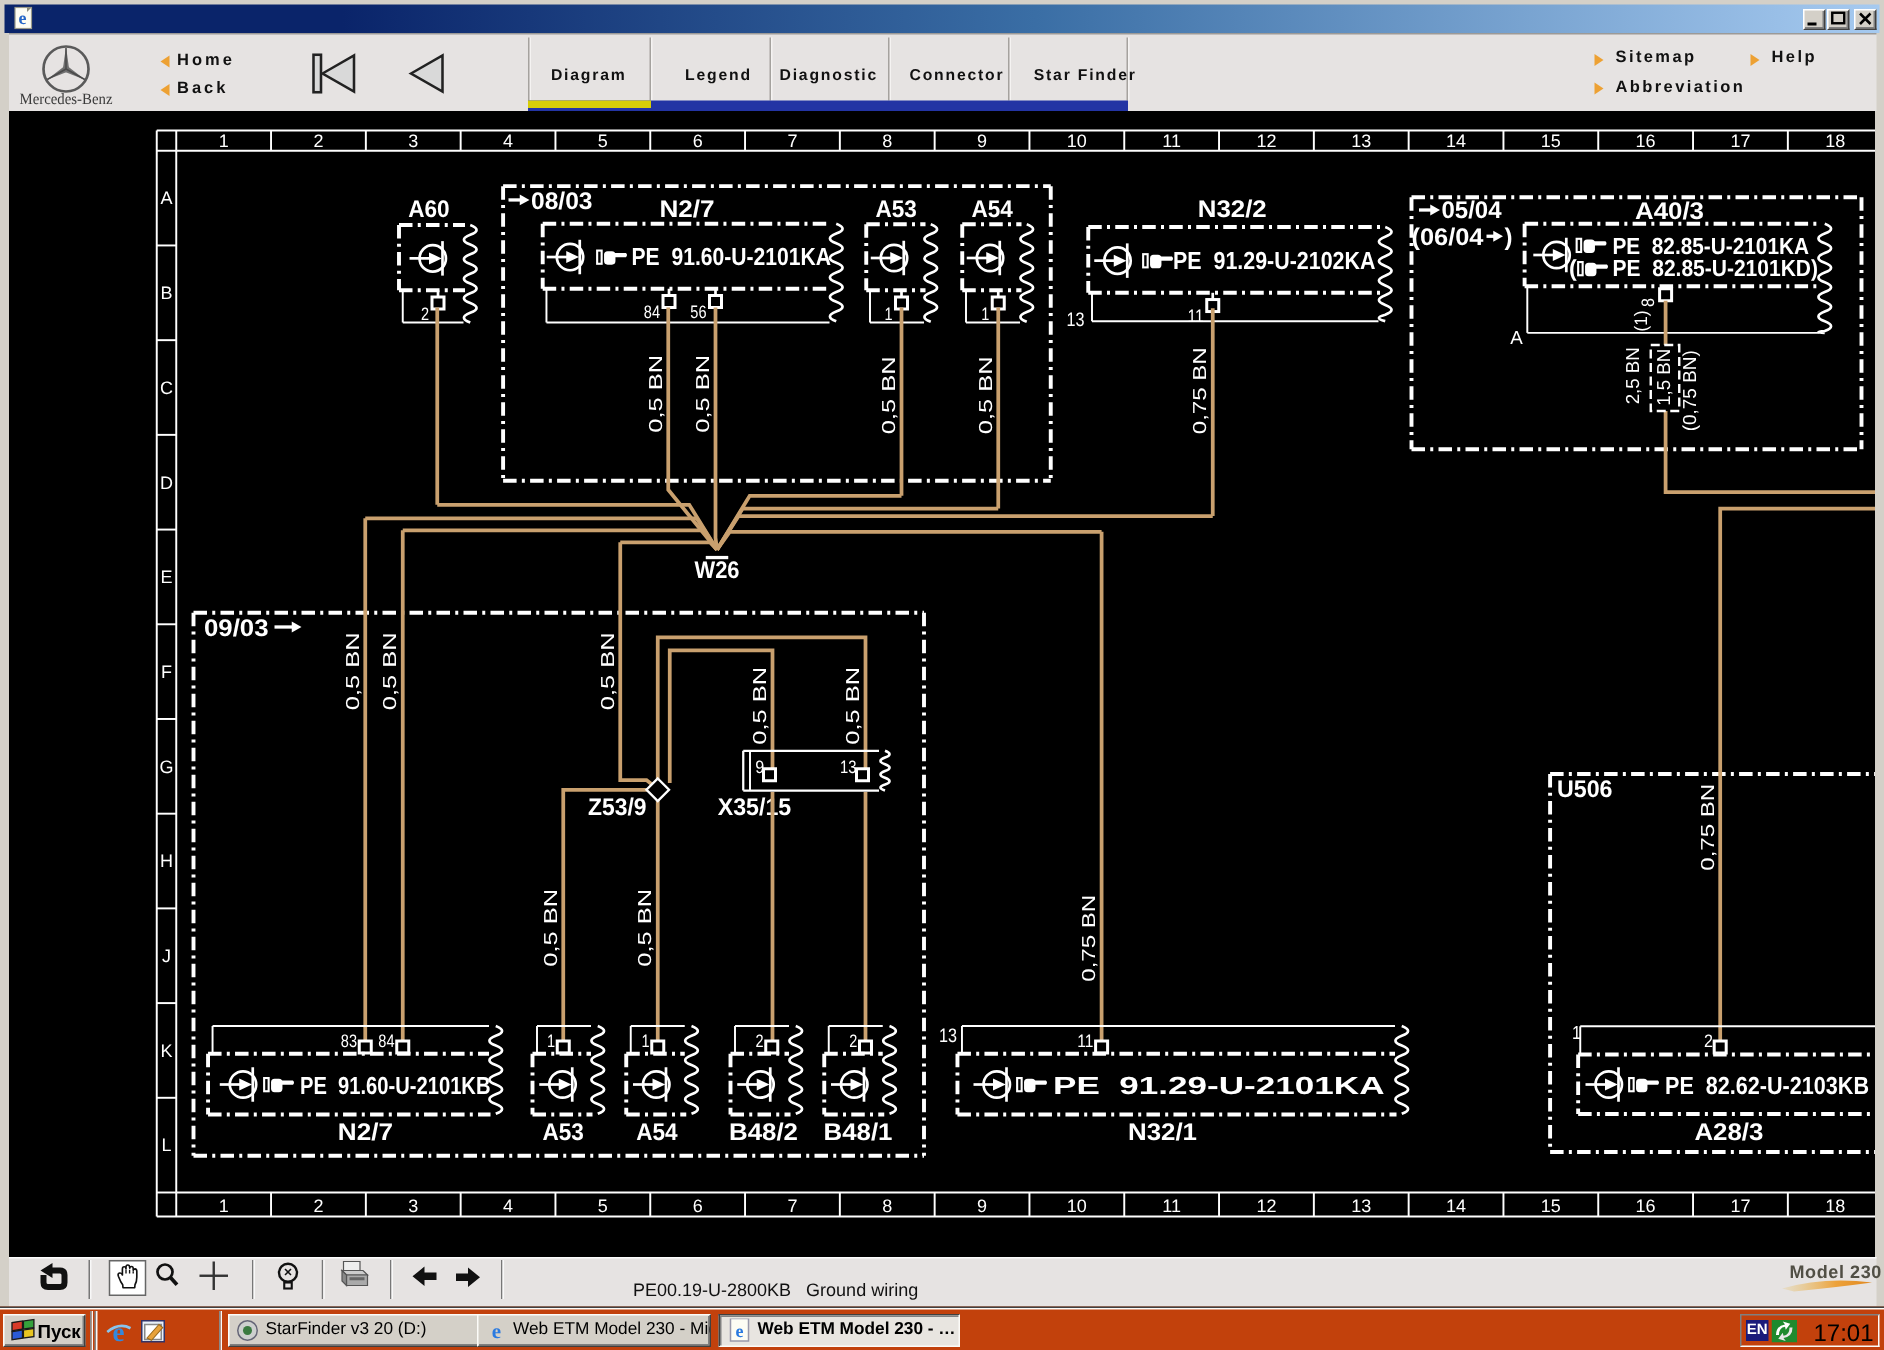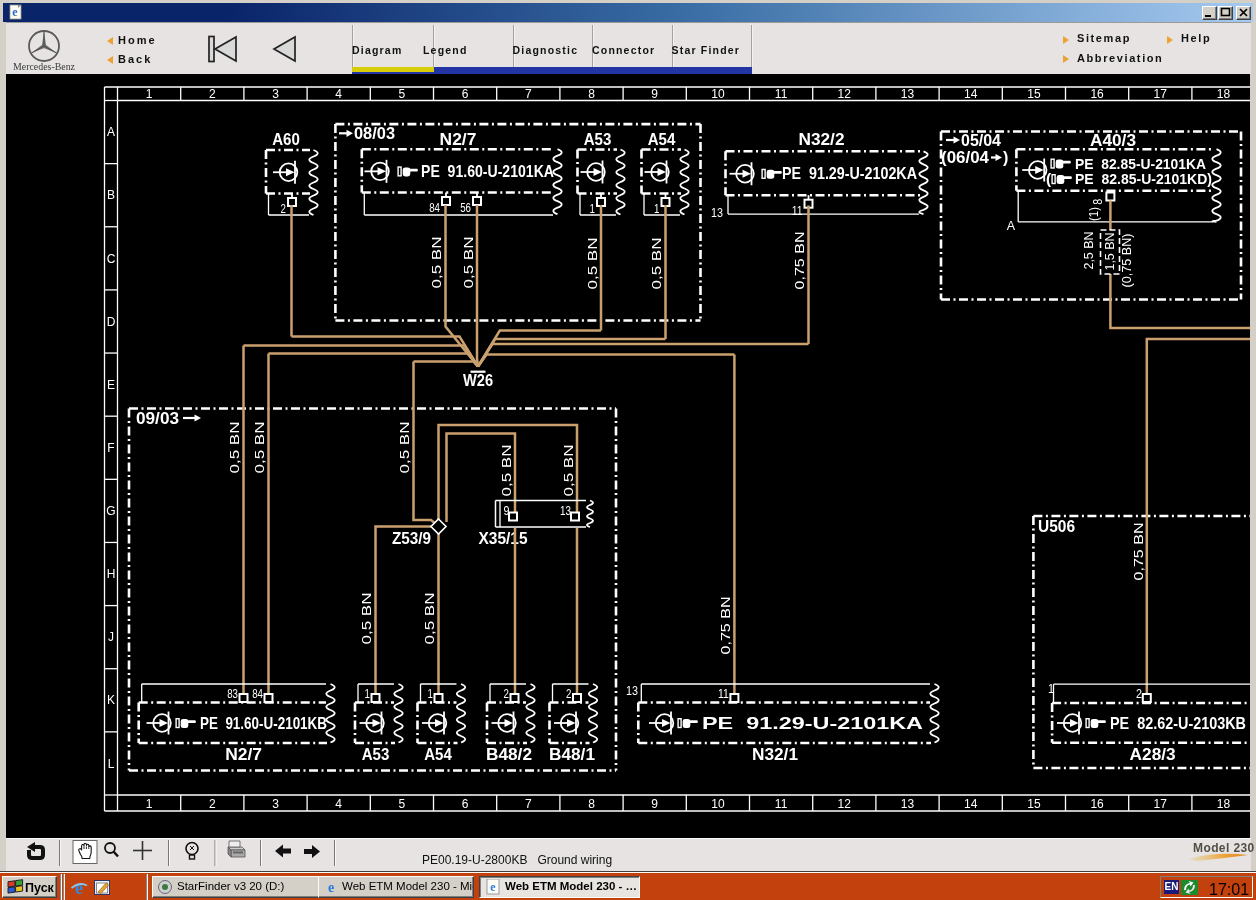--- a/index.html
+++ b/index.html
@@ -7,21 +7,21 @@
 #title{left:3px;top:3px;right:3px;height:18.5px;background:linear-gradient(90deg,#0a246a 0%,#0a246a 18%,#3a6ea5 55%,#a6caf0 100%);color:#fff;font-weight:bold;font-size:13px}
 #title span{position:absolute;left:22px;top:1.5px;letter-spacing:0.2px}
 .tbtn{position:absolute;top:3px;width:15px;height:13.5px;background:#d4d0c8;border:1px solid;border-color:#fff #404040 #404040 #fff;box-shadow:inset -1px -1px 0 #808080;font-size:9px;text-align:center;line-height:11px;color:#000}
 #toolbar{left:6px;top:22px;right:5px;height:51.5px;background:#e6e3e2;border-top:1px solid #9c9a97}
 #diagram{left:6px;top:73.5px;width:1244px;height:764px;background:#000}
 #btoolbar{left:6px;top:837.5px;right:5px;height:33.5px;background:#e6e3e2;border-top:1px solid #fcfcfc}
 #taskbar{left:0;top:871px;right:0;height:29px;background:#c2410c;border-top:1px solid #404040;box-shadow:inset 0 1px 0 #fcfbf8}
 .olink{position:absolute;font-size:11px;font-weight:bold;letter-spacing:2px;color:#111}
 .oarr{position:absolute;width:0;height:0;border-style:solid}
 .tabsep{position:absolute;top:2px;width:1px;height:42px;background:#a5a29e;box-shadow:1px 0 0 #f5f3f2}
-.tablbl{position:absolute;top:21px;font-size:10.5px;font-weight:bold;letter-spacing:1.2px;color:#111;}
+.tablbl{position:absolute;top:21px;font-size:10.5px;font-weight:bold;letter-spacing:1.2px;color:#111;text-align:center}
 .tbbtn{position:absolute;font-size:12px;color:#111}
 .sep2{position:absolute;top:2px;width:1px;height:27px;background:#8a8886;box-shadow:1px 0 0 #f8f8f8}
 .task{position:absolute;top:4px;height:22px;background:#d4d0c8;border:1px solid;border-color:#fcfbf8 #404040 #404040 #fcfbf8;box-shadow:inset -1px -1px 0 #808080;font-size:11.5px;color:#000;white-space:nowrap;overflow:hidden}
 </style></head><body>
 <div id="win">
  <div id="title" class="abs">
   <svg class="abs" style="left:5px;top:1px" width="16" height="16">
     <rect x="2" y="1" width="11" height="14" fill="#fdfdf4" stroke="#9a9a8a" stroke-width="0.8"></rect>
     <path d="M13,1 l-3,0 0,3 z" fill="#8a8a7a"></path>
     <text x="7" y="12" font-size="12" font-weight="bold" fill="#2868c8" text-anchor="middle" font-family="Liberation Serif">e</text>
@@ -61,21 +61,21 @@
     </g>
   </svg>
 
   <div class="tabsep" style="left:346px"></div>
   <div class="tabsep" style="left:427px"></div>
   <div class="tabsep" style="left:506.5px"></div>
   <div class="tabsep" style="left:586px"></div>
   <div class="tabsep" style="left:665.5px"></div>
   <div class="tabsep" style="left:745px"></div>
   <div class="tablbl" style="left:346px;width:81px">Diagram</div>
-  <div class="tablbl" style="left:417px;width:80px">Legend</div>
+  <div class="tablbl" style="left:433px;width:80px">Legend</div>
   <div class="tablbl" style="left:506.5px;width:80px">Diagnostic</div>
   <div class="tablbl" style="left:586px;width:92px">Connector</div>
   <div class="tablbl" style="left:665.5px;width:104px">Star&nbsp;Finder</div>
   <div class="abs" style="left:346px;top:43.5px;width:400px;height:8px;background:#2334a4"></div>
   <div class="abs" style="left:346px;top:43.5px;width:81.5px;height:5.5px;background:#d6cd08"></div>
 
   <div class="oarr" style="left:1057px;top:12.5px;border-width:4.5px 0 4.5px 6px;border-color:transparent transparent transparent #eda133"></div>
   <div class="olink" style="left:1071px;top:9px;letter-spacing:1.6px">Sitemap</div>
   <div class="oarr" style="left:1161px;top:12.5px;border-width:4.5px 0 4.5px 6px;border-color:transparent transparent transparent #eda133"></div>
   <div class="olink" style="left:1175px;top:9px;letter-spacing:1.6px">Help</div>

